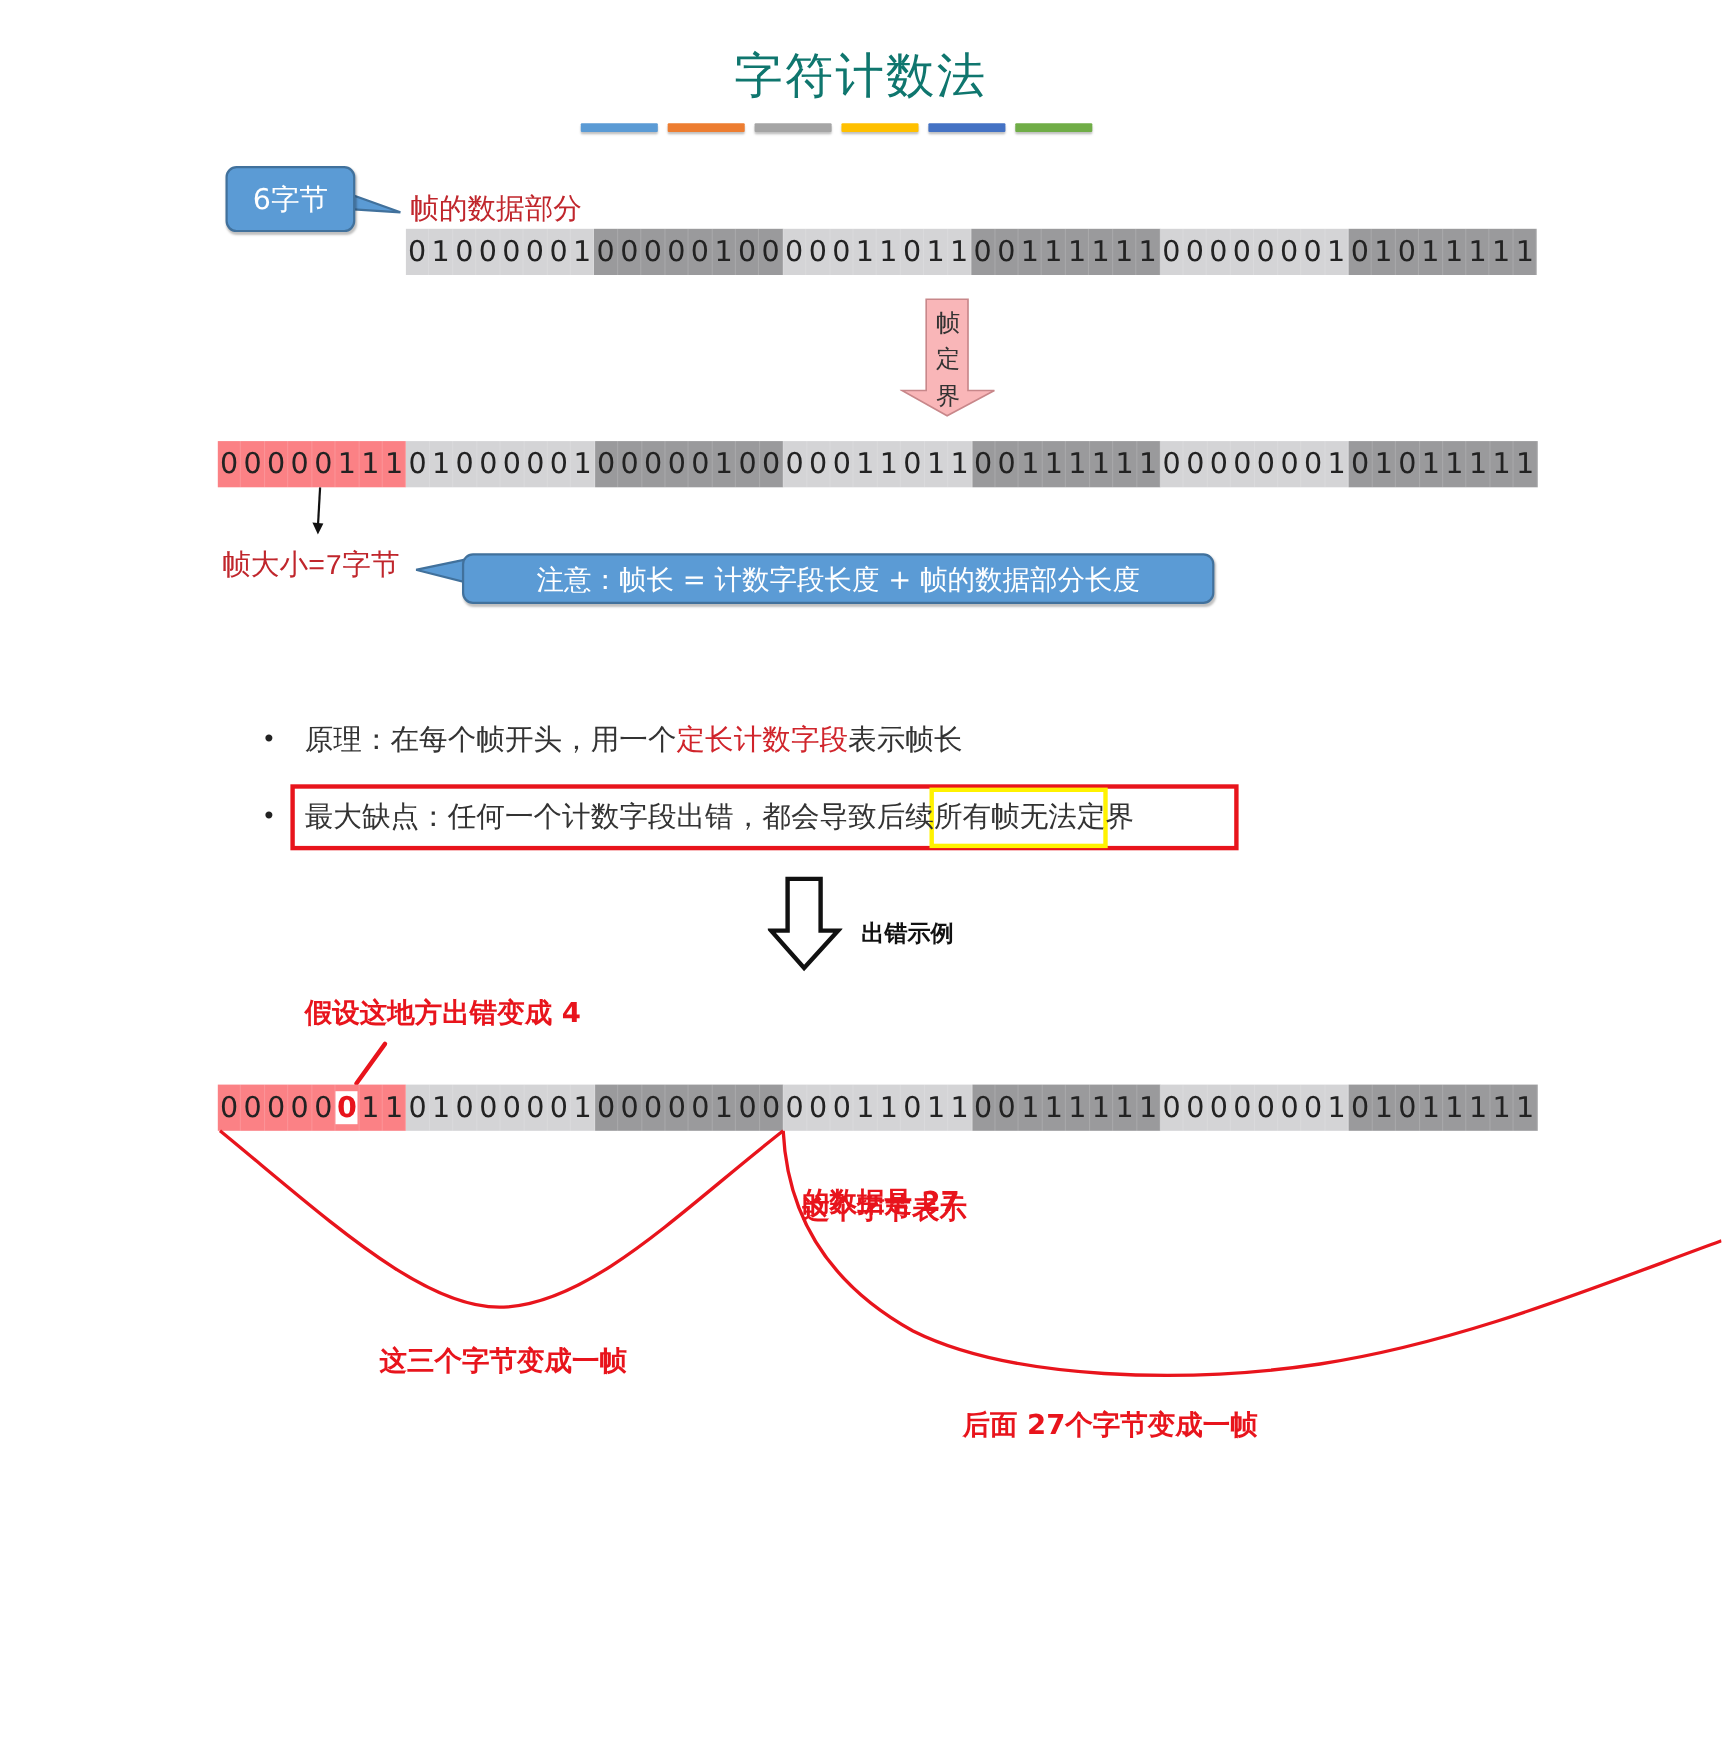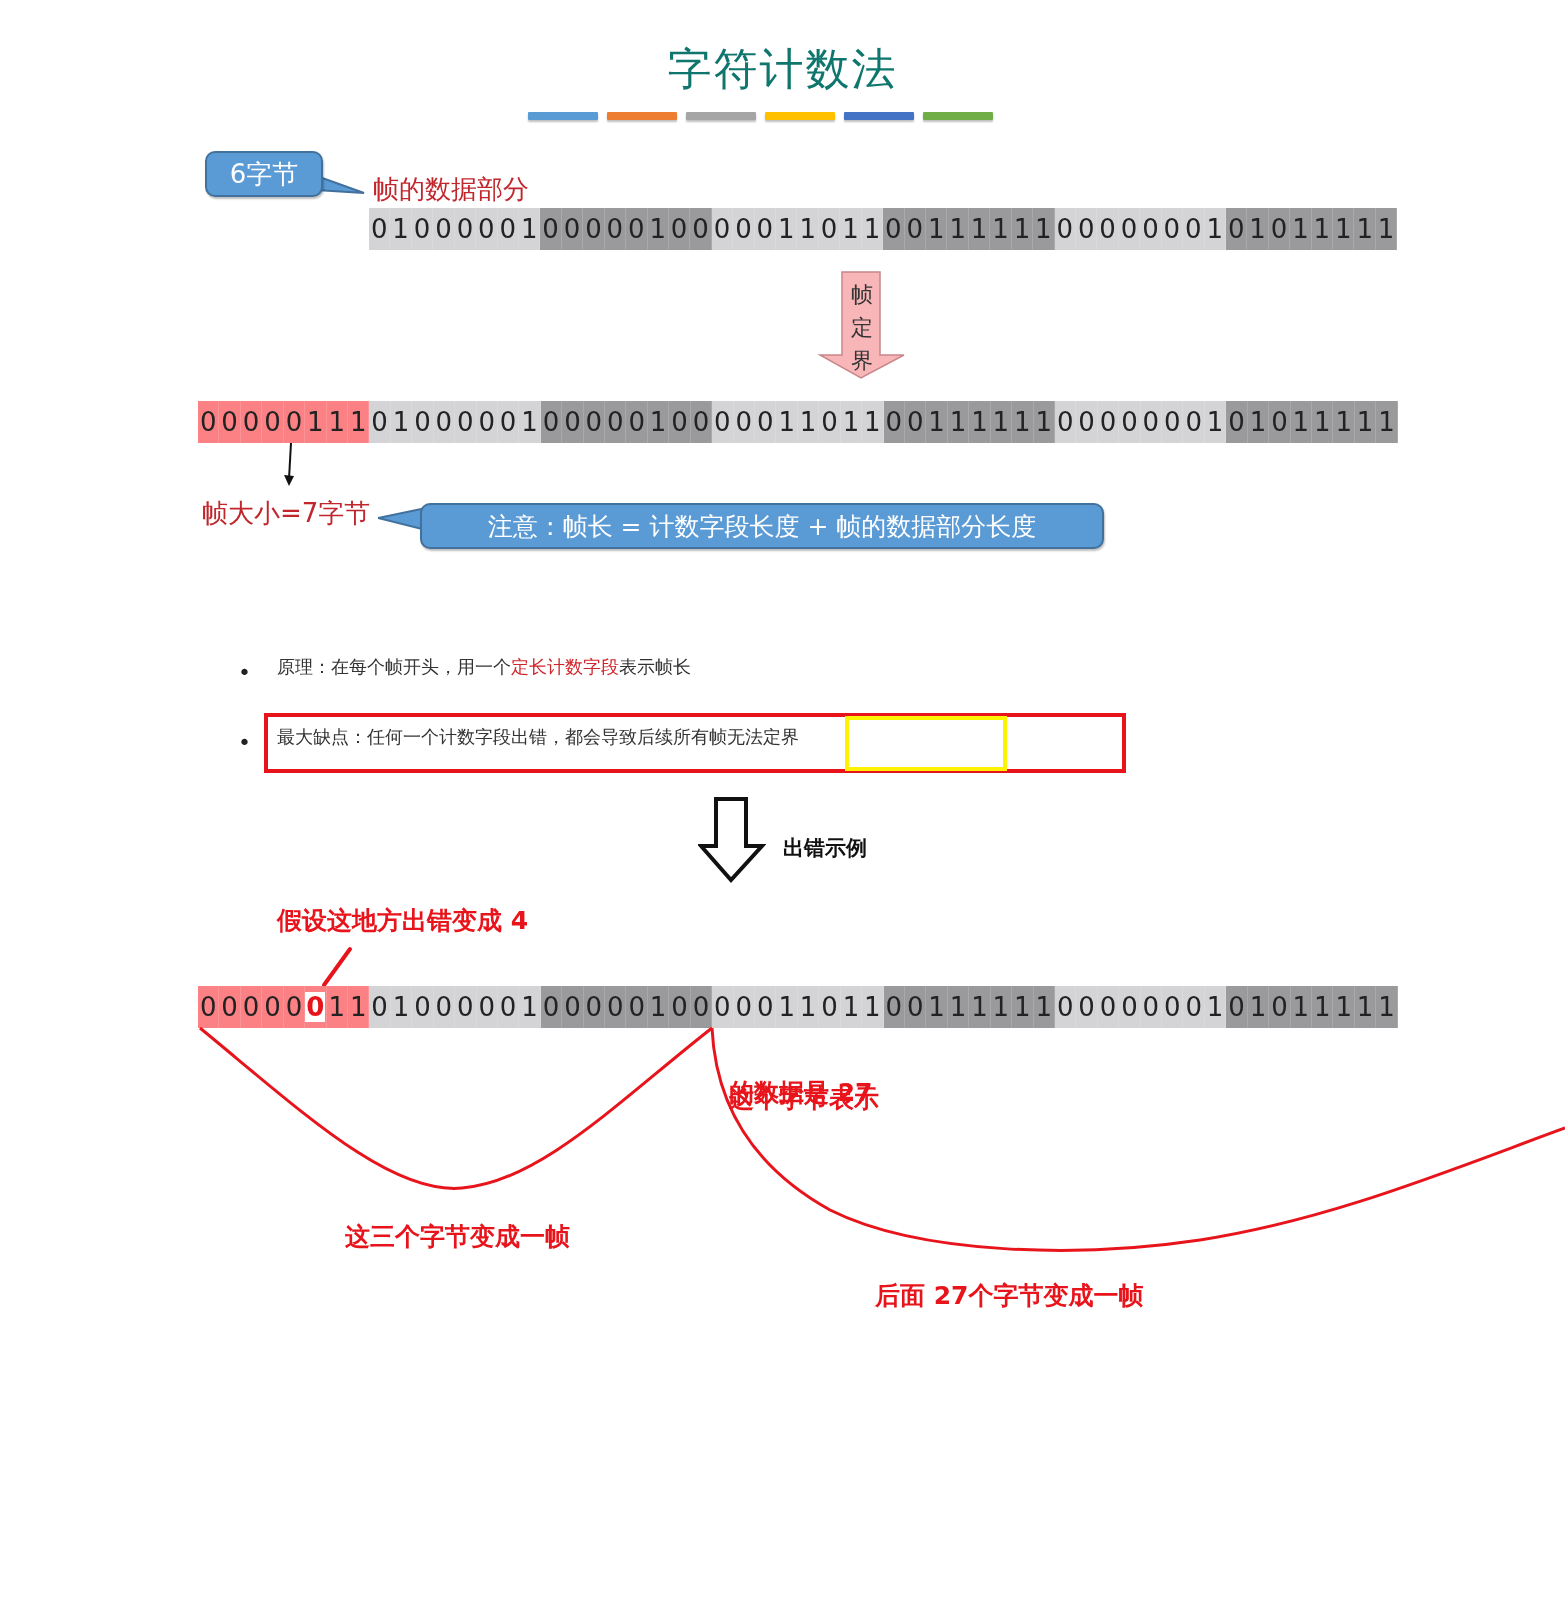--- a/index.html
+++ b/index.html
@@ -31,21 +31,21 @@
   .byte.count { background:#fb8185; }
   .bit.err { color:#e8141c; font-weight:bold; }
   .bit.err span { background:#ffffff; padding:0 1px; line-height:30px; }
 
   
   .pink-arrow { left:818px; top:271px; width:88px; height:108px; }
   .pink-arrow-text { left:846px; top:278px; width:32px; display:flex; flex-direction:column;
                      align-items:center; font-size:22px; color:#333; line-height:33px; }
 
   
-  .bullet-line { font-size:18px; color:#333; font-family:"DejaVu Serif", serif; white-space:nowrap;text-align:right; }
+  .bullet-line { font-size:26px; color:#333; font-family:"DejaVu Serif", serif; white-space:nowrap;text-align:right; }
   .bullet-dot { font-size:22px; color:#222; }
   .hl-red { color:#d0242b; }
   .red-box { border:4px solid #e8141c; box-sizing:border-box; }
   .yellow-box { border:4px solid #fff200; box-sizing:border-box; }
 
   .err-label { color:#e8141c; font-weight:bold; font-size:25px; white-space:nowrap; }
   .black-bold { color:#111; font-weight:bold; font-size:21px; }
 </style>
 </head>
 <body>
@@ -56,21 +56,21 @@
     <div class="color-bar" style="background: rgb(237, 125, 49);"></div>
     <div class="color-bar" style="background: rgb(165, 165, 165);"></div>
     <div class="color-bar" style="background: rgb(255, 192, 0);"></div>
     <div class="color-bar" style="background: rgb(68, 114, 196);"></div>
     <div class="color-bar" style="background: rgb(112, 173, 71);"></div>
   </div>
 
 <svg class="abs" style="left:300px;top:165px" width="70" height="35">
   <polygon points="0,5 64,28 0,24" fill="#5b9bd5" stroke="#41719c" stroke-width="2"></polygon>
 </svg>
-<div class="abs bubble" style="left:205px;top:151px;width:118px;height:46px;">6字节</div>
+<div class="abs bubble" style="left:205px;top:151px;width:118px;height:60px;">6字节</div>
 <div class="abs red-label" style="left:373px;top:172px;">帧的数据部分</div>
 <div class="abs bit-row" style="left:369px;top:208px;" id="rowTop">
     <div class="byte light">
       <div class="bit">0</div>
       <div class="bit">1</div>
       <div class="bit">0</div>
       <div class="bit">0</div>
       <div class="bit">0</div>
       <div class="bit">0</div>
       <div class="bit">0</div>
@@ -206,21 +206,21 @@
       <div class="bit">1</div>
       <div class="bit">1</div>
       <div class="bit">1</div>
       <div class="bit">1</div>
     </div>
   </div>
 <svg class="abs" style="left:280px;top:443px" width="20" height="45">
   <line x1="11" y1="0" x2="9" y2="36" stroke="#111" stroke-width="2"></line>
   <polygon points="4,32 14,33 9,43" fill="#111"></polygon>
 </svg>
-<div class="abs red-label" style="left:202px;top:496px;">帧大小=7字节</div>
+<div class="abs red-label" style="left:202px;top:496px;font-family:Liberation Mono, monospace;">帧大小=7字节</div>
 <svg class="abs" style="left:378px;top:506px" width="50" height="30">
   <polygon points="48,2 0,12 48,24" fill="#5b9bd5" stroke="#41719c" stroke-width="2"></polygon>
 </svg>
 <div class="abs bubble" style="left:420px;top:503px;width:684px;height:46px;font-size:25px;">注意：帧长 = 计数字段长度 + 帧的数据部分长度</div>
 
 <div class="abs bullet-dot" style="left:238px;top:660px;">•</div>
 <div class="abs bullet-line" style="left:277px;top:655px;">
   <span>原理：在每个帧开头，用一个</span><span class="hl-red">定长计数字段</span><span>表示帧长</span>
 </div>
 

